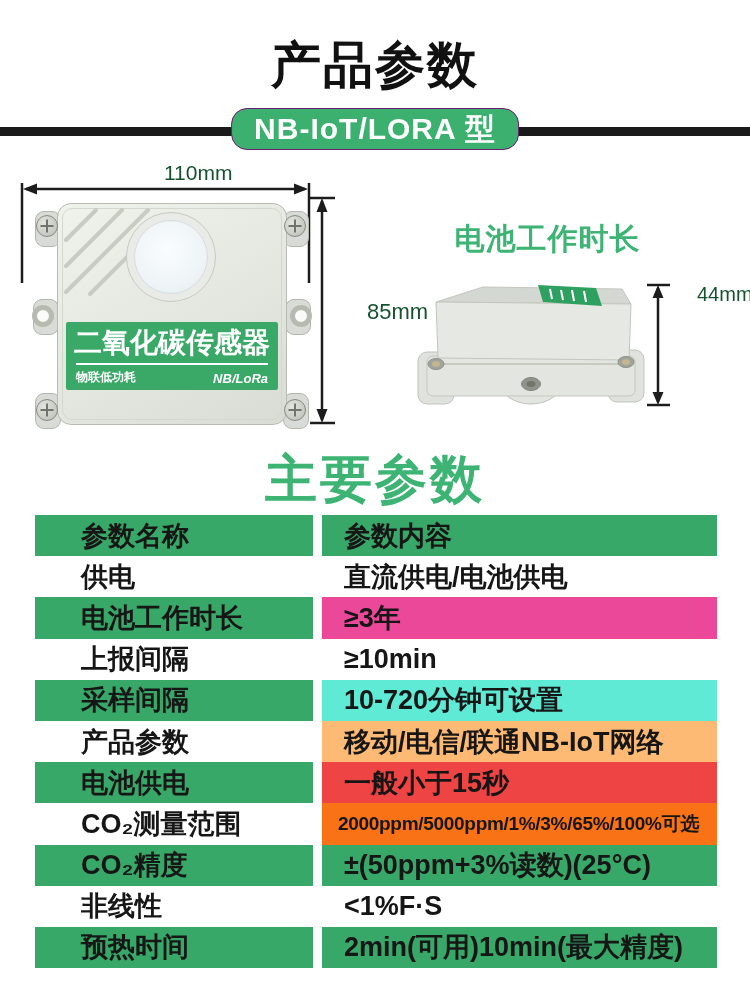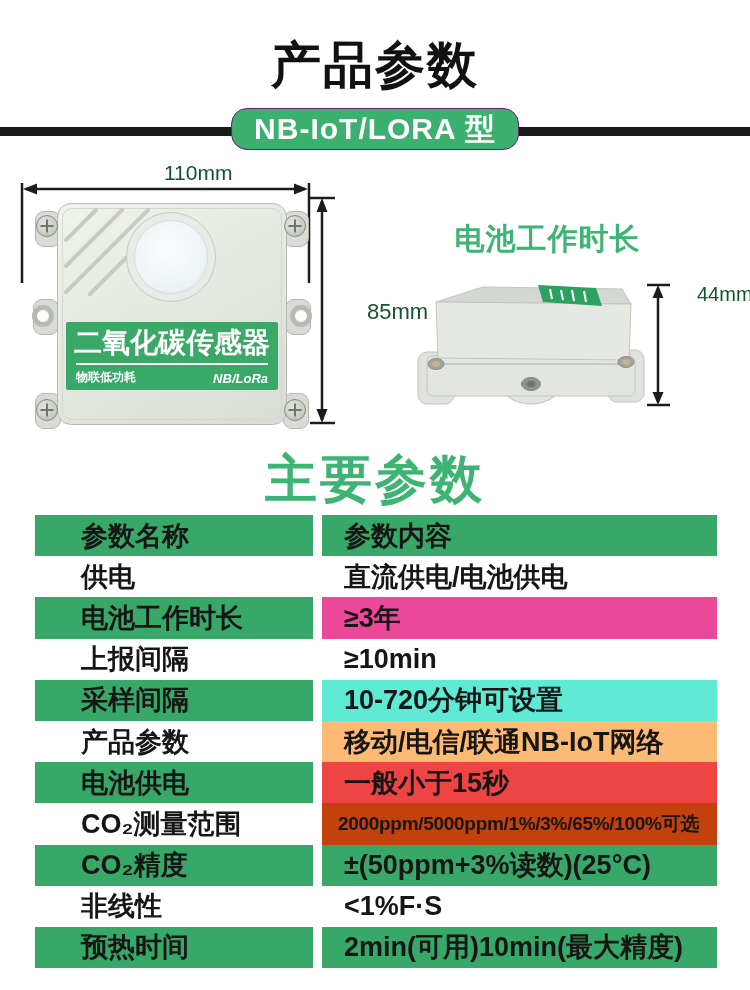--- a/index.html
+++ b/index.html
@@ -178,21 +178,21 @@
       <div class="cell value" style="background: #ec4899; text-align: center;">≥3年</div>
       <div class="cell name" style="background: rgb(255, 255, 255);">上报间隔</div>
       <div class="cell value" style="background: rgb(255, 255, 255);">≥10min</div>
       <div class="cell name" style="background: rgb(56, 168, 105);">采样间隔</div>
       <div class="cell value" style="background: #5eead4;">10-720分钟可设置</div>
       <div class="cell name" style="background: rgb(255, 255, 255);">产品参数</div>
       <div class="cell value" style="background: #fdba74;">移动/电信/联通NB-IoT网络</div>
       <div class="cell name" style="background: rgb(56, 168, 105);">电池供电</div>
       <div class="cell value" style="background: #ef4444;">一般小于15秒</div>
       <div class="cell name" style="background: rgb(255, 255, 255);">CO₂测量范围</div>
-      <div class="cell value small" style="background: #c2410c;">2000ppm/5000ppm/1%/3%/65%/100%可选</div>
+      <div class="cell value small" style="background: #f97316;">2000ppm/5000ppm/1%/3%/65%/100%可选</div>
       <div class="cell name" style="background: rgb(56, 168, 105);">CO₂精度</div>
       <div class="cell value" style="background: rgb(56, 168, 105);">±(50ppm+3%读数)(25°C)</div>
       <div class="cell name" style="background: rgb(255, 255, 255);">非线性</div>
       <div class="cell value" style="background: rgb(255, 255, 255);">&lt;1%F·S</div>
       <div class="cell name" style="background: rgb(56, 168, 105);">预热时间</div>
       <div class="cell value" style="background: rgb(56, 168, 105);">2min(可用)10min(最大精度)</div>
     </div>
 
 </div>
 

